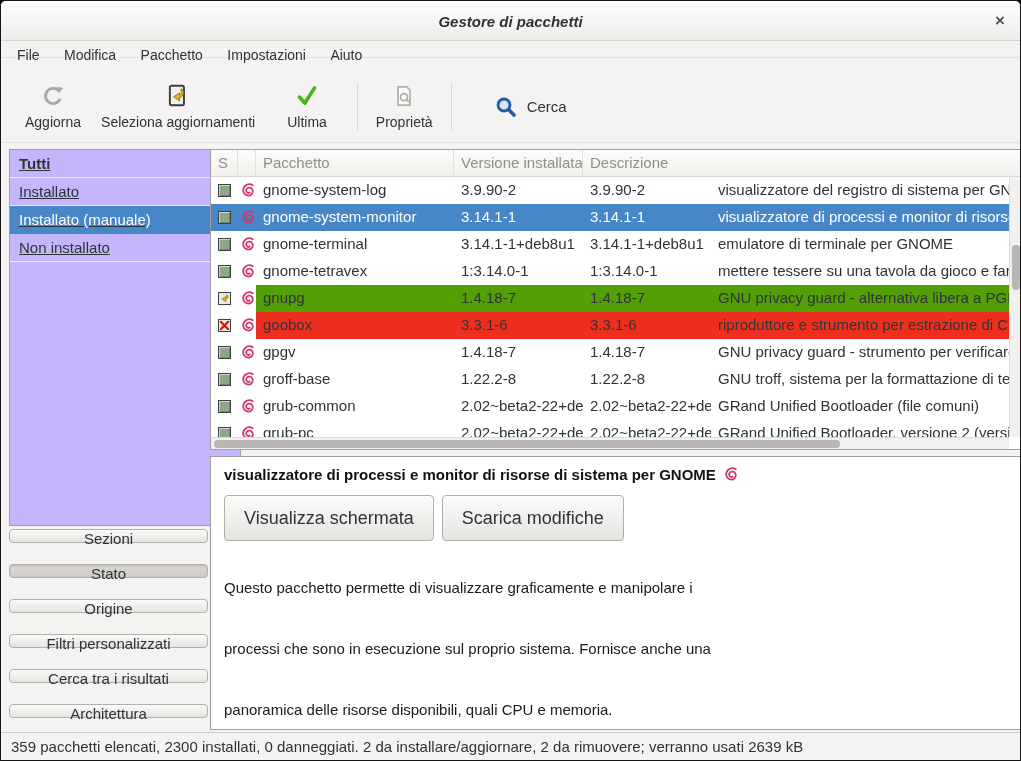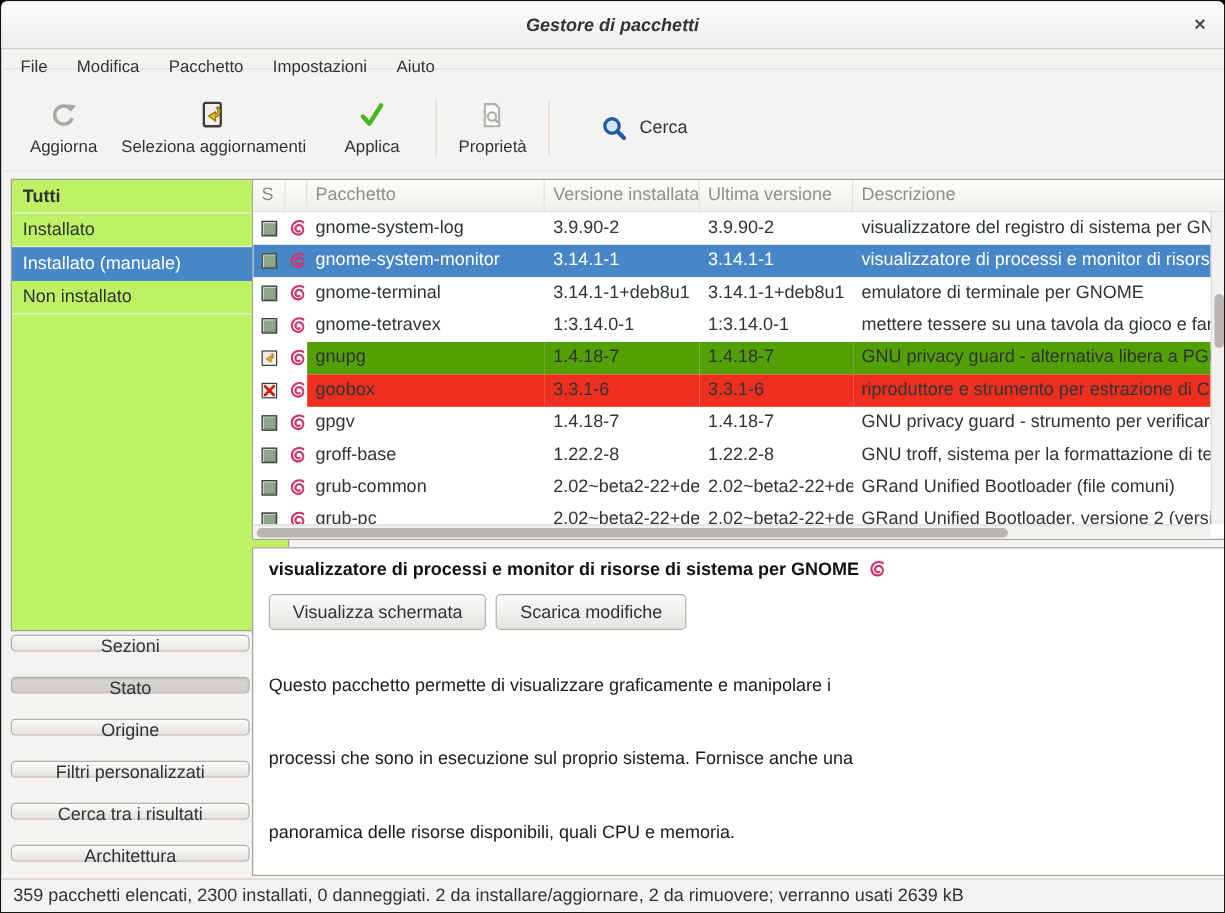--- a/index.html
+++ b/index.html
@@ -27,21 +27,21 @@
     display:flex; align-items:stretch; padding-left:14px; border-bottom:1px solid #e6e4e1; }
   .tool-item { display:flex; flex-direction:column; align-items:center; justify-content:center;
     gap:5px; padding:4px 10px; }
   .tool-item .tlabel { font-size:14px; color:#2e3436; white-space:nowrap; }
   .tool-sep { width:1px; background:#d9d6d2; margin:12px 8px; }
   .search-group { display:flex; align-items:center; gap:9px; margin-left:34px; }
   .search-group .tlabel { font-size:15px; }
 
   
   .filter-list { position:absolute; left:8px; top:148px; width:232px; height:377px;
-    background:#bef264; border:1px solid #a3a09c; }
+    background:#c4b5fd; border:1px solid #a3a09c;text-decoration:underline; }
   .filter-item { height:28px; line-height:27px; padding-left:9px; font-size:15px;
     border-bottom:1px solid #eceae7; color:#2e3436; }
   .filter-item.bold { font-weight:bold; }
   .filter-item.selected { background:#4787c8; color:#fff; border-bottom-color:#4787c8; }
 
   .side-btn { position:absolute; left:8px; width:199px; height:14px;
     border:1px solid #b3b0ac; border-radius:4px;
     background:linear-gradient(#fbfbfa,#e6e4e1); font-size:15px; color:#2e3436;
     font-family:inherit; text-align:center; }
   .side-btn.active { background:linear-gradient(#dbd9d6,#cecbc8); box-shadow:inset 0 1px 2px rgba(0,0,0,.15); }
@@ -84,22 +84,22 @@
   .vscroll { position:absolute; top:27px; right:0; width:12px; bottom:12px;
     background:#f2f1ef; border-left:1px solid #dedbd8; }
   .vscroll .thumb { position:absolute; top:68px; left:2px; width:8px; height:45px;
     border-radius:4px; background:#b9b6b3; }
 
   
   .details-panel { position:absolute; left:209px; top:455px; width:812px; height:274px;
     background:#fff; border:1px solid #a3a09c; padding:9px 13px; overflow:hidden; }
   .detail-title { font-size:15px; font-weight:bold; color:#111; display:flex; align-items:center; gap:7px; }
   .detail-buttons { margin-top:12px; display:flex; gap:8px; }
-  .detail-btn { height:30px; padding:0 19px; border:1px solid #b3b0ac; border-radius:4px;
-    background:linear-gradient(#fbfbfa,#e6e4e1); font-size:15px; color:#2e3436; font-family:inherit; }
+  .detail-btn { height:46px; padding:0 19px; border:1px solid #b3b0ac; border-radius:4px;
+    background:linear-gradient(#fbfbfa,#e6e4e1); font-size:18px; color:#2e3436; font-family:inherit; }
   .detail-desc { margin-top:17px; }
   .detail-desc div { font-size:15px; color:#1a1a1a; line-height:29px; white-space:nowrap;margin-top:32px; }
 
   
   .statusbar { position:absolute; left:0; right:0; bottom:0; height:28px;
     border-top:1px solid #cfccc9; background:#f4f3f2; padding:5px 10px;
     font-size:15px; color:#2e3436; white-space:nowrap; overflow:hidden; }
 
   svg { display:block; }
 </style>
@@ -139,21 +139,21 @@
         </svg>
       </span>
       <span class="tlabel">Seleziona aggiornamenti</span>
     </div>
     <div class="tool-item" style="margin:0 12px;">
       <span>
         <svg width="26" height="26" viewBox="0 0 24 24">
           <path d="M5 13 L10 18.5 L19 4.5" fill="none" stroke="#46b81e" stroke-width="3.4" stroke-linecap="round" stroke-linejoin="round"></path>
         </svg>
       </span>
-      <span class="tlabel">Applica</span>
+      <span class="tlabel">Ultima</span>
     </div>
     <div class="tool-sep"></div>
     <div class="tool-item">
       <span>
         <svg width="26" height="26" viewBox="0 0 24 24">
           <path d="M6.5 3.5 L14.5 3.5 L17.5 6.5 L17.5 20.5 L6.5 20.5 Z" fill="#fafaf9" stroke="#b2b0ad" stroke-width="1.6"></path>
           <circle cx="12" cy="13" r="3.2" fill="none" stroke="#b2b0ad" stroke-width="1.6"></circle>
           <path d="M14 15 L16.5 17.5" stroke="#b2b0ad" stroke-width="1.8"></path>
         </svg>
       </span>
@@ -184,21 +184,20 @@
   <button class="side-btn" style="top:633px;">Filtri personalizzati</button>
   <button class="side-btn" style="top:668px;">Cerca tra i risultati</button>
   <button class="side-btn" style="top:703px;">Architettura</button>
 
   <div class="table-panel">
     <div class="thead">
       <div class="th col-s" style="padding-left:7px;justify-content:flex-start;">S</div>
       <div class="th col-i"></div>
       <div class="th col-n">Pacchetto</div>
       <div class="th col-v1">Versione installata</div>
-      <div class="th col-v2">Ultima versione</div>
       <div class="th col-d" style="border-right:none;">Descrizione</div>
     </div>
     <div class="tbody" id="table-body">
         <div class="row hl-none mark-installed">
       <div class="cell col-s">
         <span class="st st-installed"></span>
 
       </div>
       <div class="cell col-i">
             <svg width="15" height="15" viewBox="0 0 14 14">

